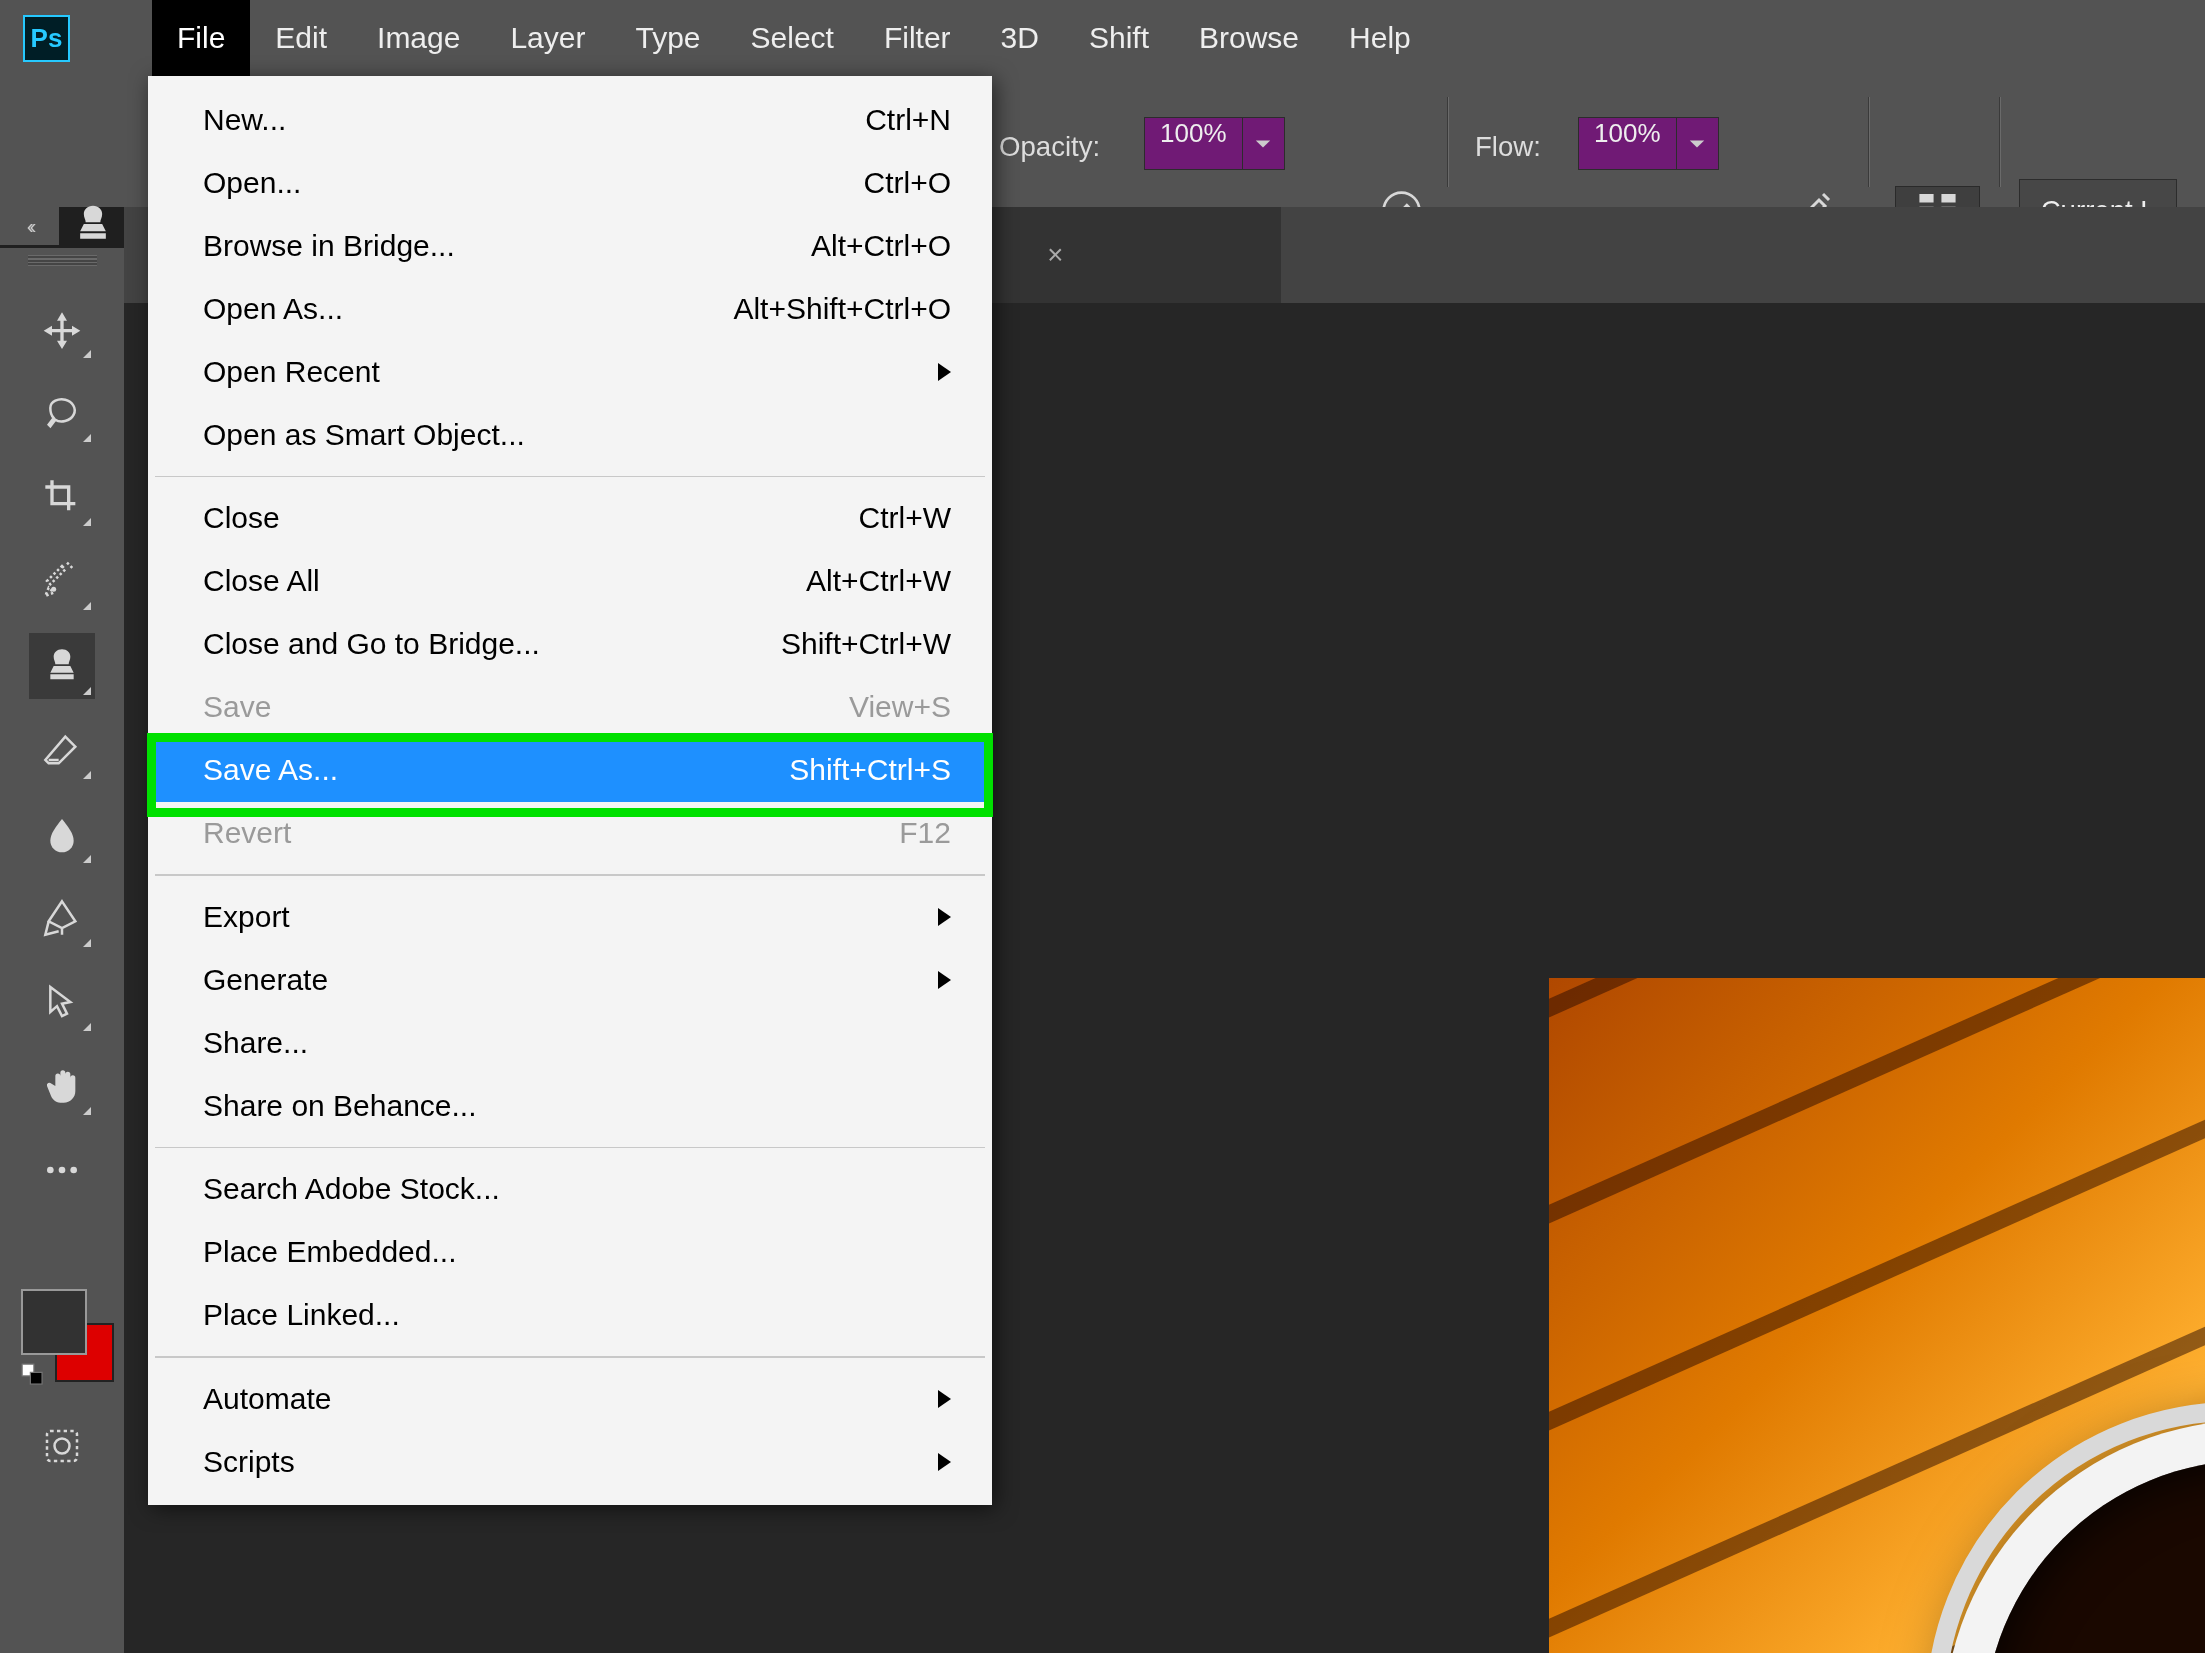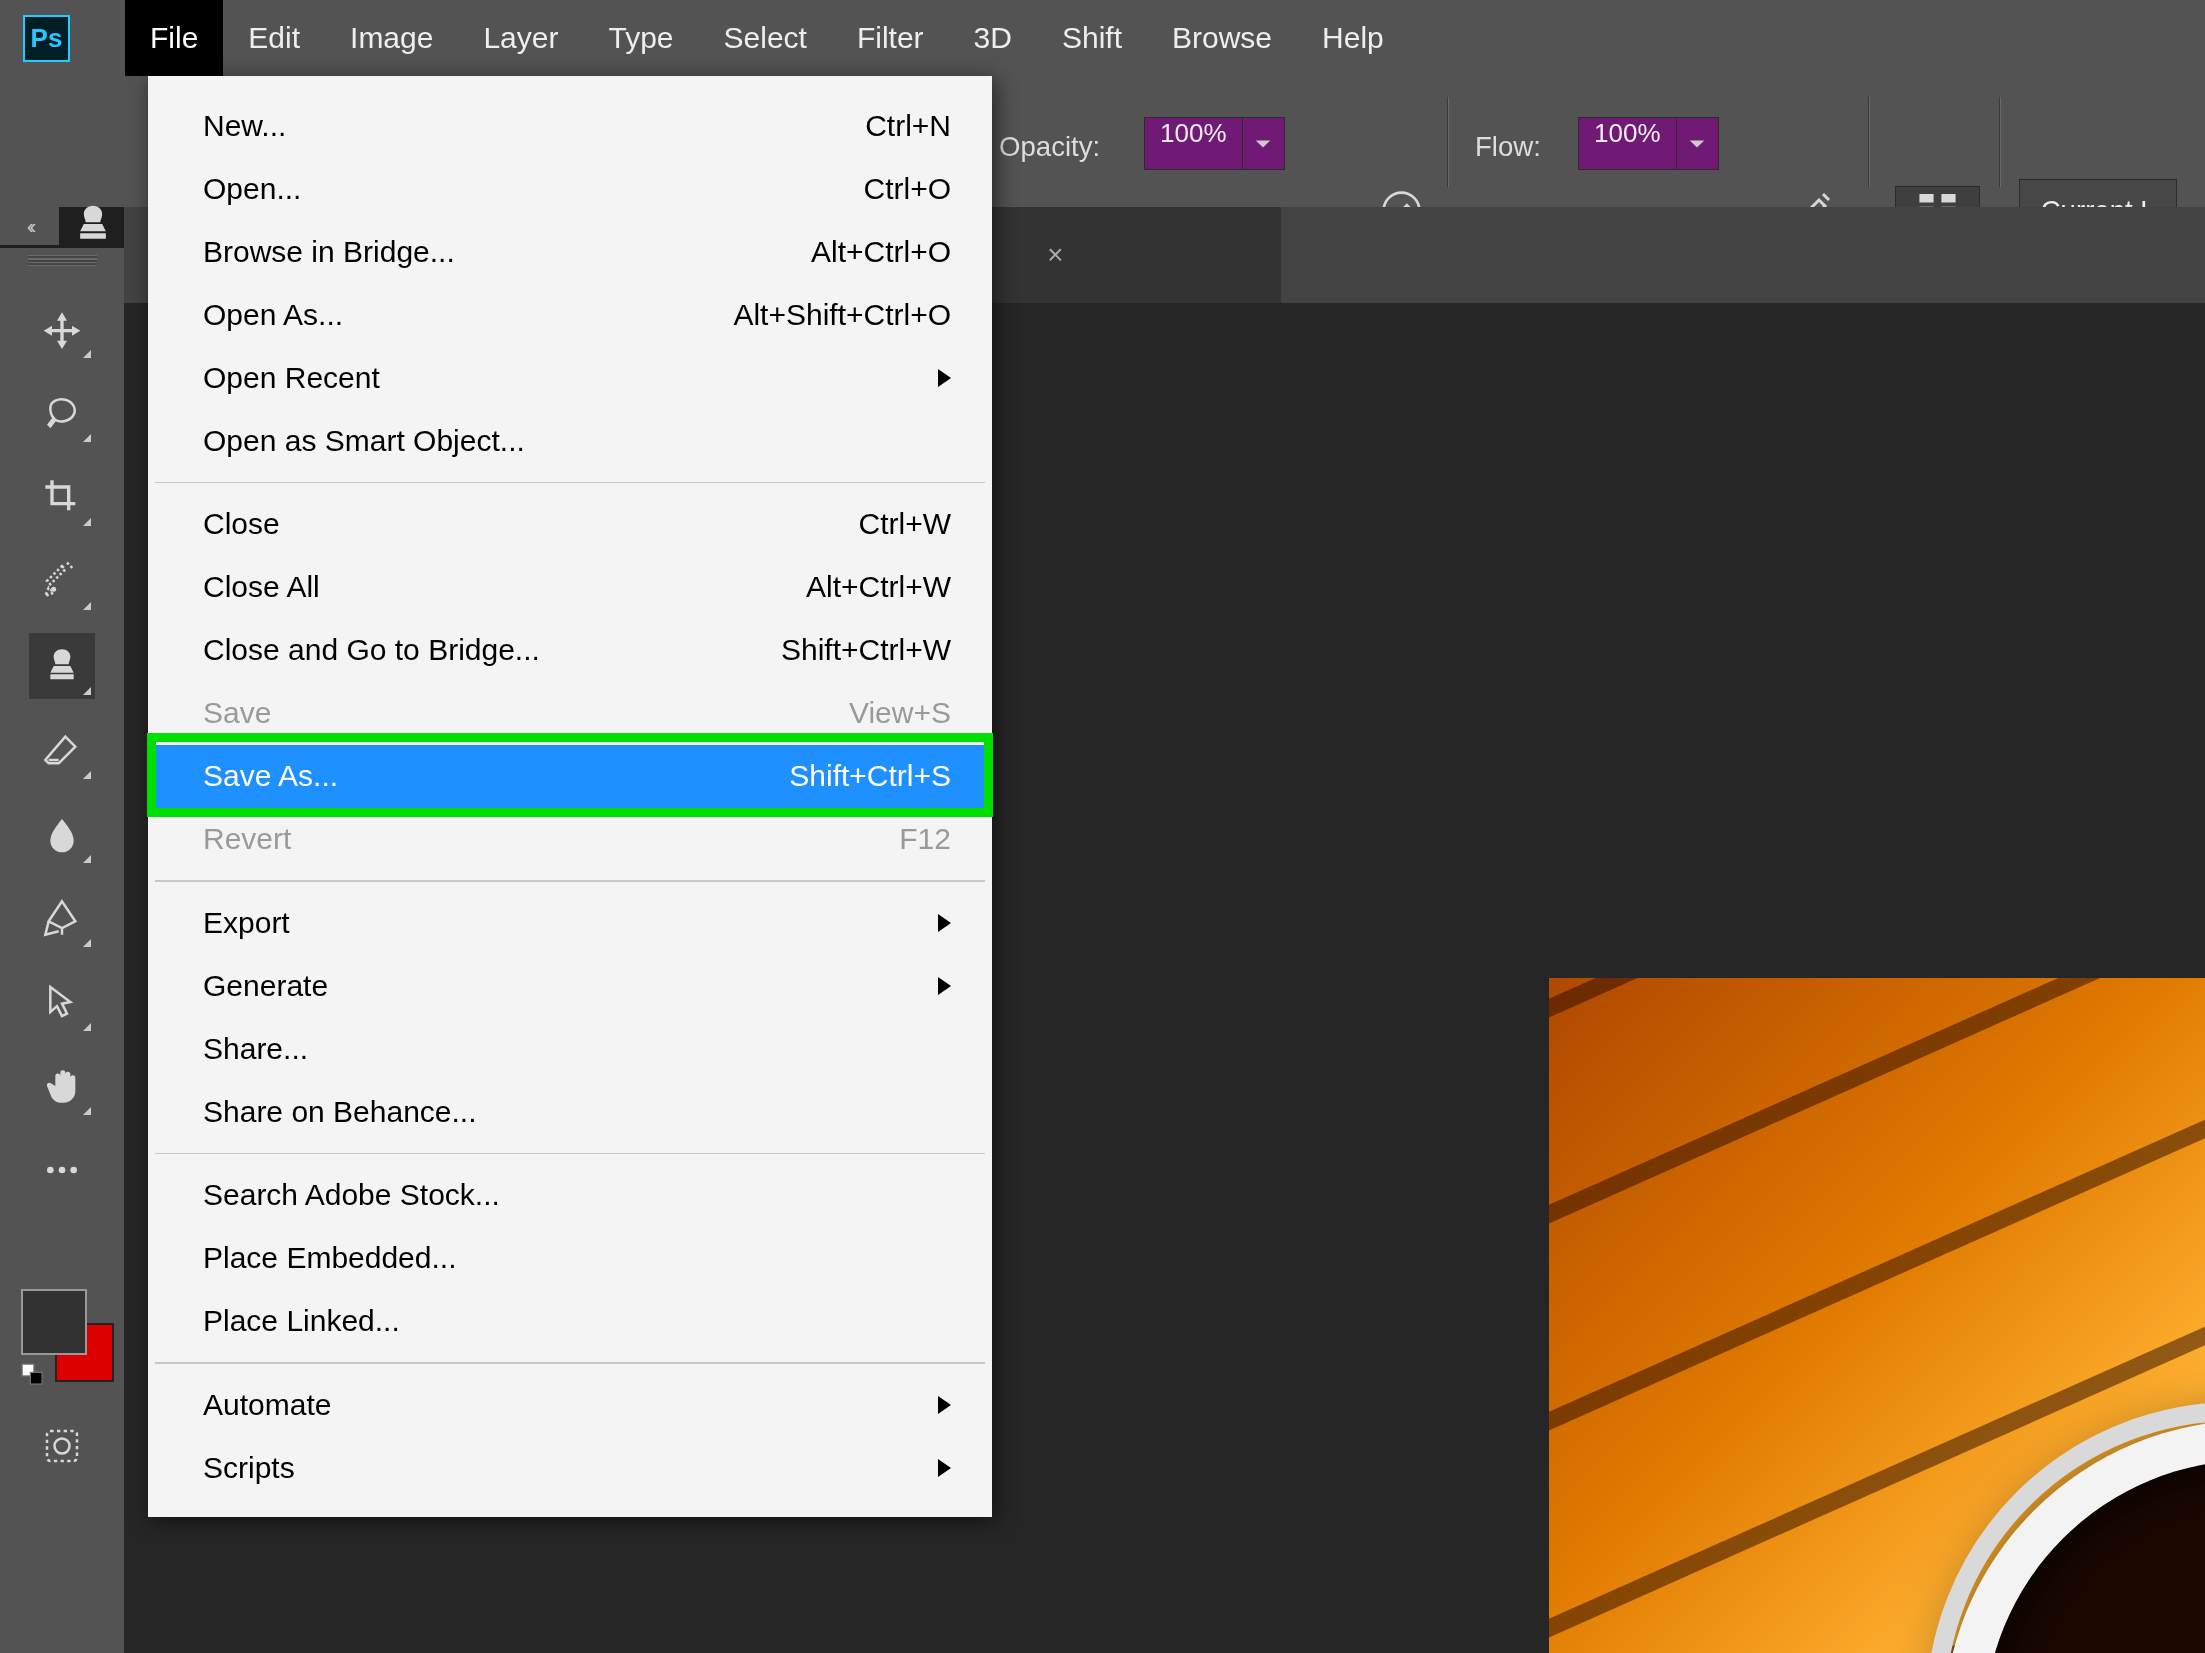--- a/index.html
+++ b/index.html
@@ -1,19 +1,19 @@
 <!DOCTYPE html>
 <html style="font-size:11px"><head>
 <meta charset="utf-8">
 <style>
 html,body{margin:0;padding:0;width:2205px;height:1654px;background:#000;font-family:"Segoe UI",Tahoma,Arial,sans-serif;overflow:hidden;color:#ddd}
 .app{position:absolute;left:0;top:0;width:2205px;height:1654px;background:#1f1f1f}
 .menubar{position:absolute;left:0;top:0;width:2205px;height:76px;background:#535353;display:flex;align-items:center}
 .app-logo{width:43px;height:43px;margin-left:23px;border:2.8px solid #26c9ff;display:flex;align-items:center;justify-content:center;color:#26c9ff;font-weight:700;font-size:26px;font-family:Arial,sans-serif;background:#001e26}
-.menu-items{display:flex;margin-left:55px}
+.menu-items{display:flex;margin-left:82px}
 .menu-item{font-size:30px;color:#eee;padding:0 25px;height:76px;display:flex;align-items:center;cursor:default}
 .menu-item.open{background:#000;color:#fff}
 .optionsbar{position:absolute;left:0;top:76px;width:2205px;height:131px;background:#535353}
 .opt-sep{position:absolute;top:20.7px;height:90px;border-left:0.7px solid #3a3a3a;border-right:0.7px solid #6a6a6a}
 .opt-label{position:absolute;font-size:27.6px;color:#ddd}
 .opt-field{position:absolute;height:51px;background:#701a75;border:0.7px solid #2c2c2c;display:flex;align-items:flex-start}
 .opt-val{color:#eee;font-size:26px;padding:0 15px}
 .opt-dd{width:41px;height:51px;border-left:0.7px solid #2c2c2c;display:flex;align-items:center;justify-content:center}
 .opt-dd svg{width:18px;height:18px;fill:#ccc}
 .tool-stamp{position:absolute;left:62px;top:117px;width:62px;height:62px;display:flex;align-items:center;justify-content:center}
@@ -29,21 +29,21 @@
 .mini-swap{position:absolute;left:0;top:74px;width:23.4px;height:23.4px}
 .canvas-area{position:absolute;left:124px;top:303px;width:2081px;height:1351px;background:#262626}
 .tabbar{position:absolute;left:124px;top:207px;width:2081px;height:96px;background:#434343}
 .doc-tab{position:absolute;left:0;top:0;height:96px;background:#333;display:flex;align-items:center;padding:0 27.6px}
 .tab-close{margin-left:27.6px;font-size:27.6px;color:#aaa}
 .photo{position:absolute;left:1425px;top:675px;width:780px;height:979px;background:#c96500;background:linear-gradient(135deg,#b04800 0%,#e07a00 35%,#ffb030 60%,#ff8c00 100%);overflow:hidden}
 .plank{position:absolute;width:260%;height:16.5px;background:rgba(40,10,0,.5);transform:rotate(-24deg);transform-origin:left center}
 .cup-rim{position:absolute;right:-234px;bottom:-83px;width:620px;height:620px;border-radius:50%;background:#f3f3f3;box-shadow:0 0 62px rgba(0,0,0,.5)}
 .cup-inner{position:absolute;right:-193px;bottom:-41px;width:538px;height:538px;border-radius:50%;background:#1a0800;box-shadow:inset 0 0 55px #000}
 .cup-lip{position:absolute;right:-214px;bottom:-62px;width:579px;height:579px;border-radius:50%;border:19.3px solid #d9d9d9}
-.dropdown{position:absolute;left:148px;top:76px;width:844px;background:#f4f4f4;color:#000;box-shadow:4.1px 4.1px 20.7px rgba(0,0,0,.6);padding:18px 0}
+.dropdown{position:absolute;left:148px;top:76px;width:844px;background:#f4f4f4;color:#000;box-shadow:4.1px 4.1px 20.7px rgba(0,0,0,.6);padding:12px 0}
 .dd-item{display:flex;align-items:center;justify-content:space-between;height:63px;padding:0 41px 0 55px;font-size:30px;color:#000}
 .dd-item.disabled{color:#9a9a9a}
 .dd-item.hover{background:#1e90ff;color:#fff}
 .dd-sep{height:1.4px;background:#c8c8c8;margin:9.6px 6.9px}
 .dd-arrow{width:0;height:0;border-top:9.6px solid transparent;border-bottom:9.6px solid transparent;border-left:13.8px solid #000}
 .highlight-box{position:absolute;left:147px;top:748px;width:846px;height:84px;border:9.6px solid #00e000;box-sizing:border-box;pointer-events:none}
 .brush-indicator{position:absolute;left:1380px;top:113px;width:43px;height:43px}
 .flow-indicator{position:absolute;left:1789px;top:110px;width:48px;height:48px}
 .align-icons{position:absolute;left:1895px;top:110px;width:83px;height:48px;background:#3f3f3f;border:0.7px solid #2a2a2a;display:flex;align-items:center;justify-content:center;gap:6.9px}
 .cl-btn{position:absolute;left:2019px;top:103px;height:62px;background:#474747;border:0.7px solid #2c2c2c;display:flex;align-items:center;padding:0 20.7px;font-size:27.6px;color:#eee}

